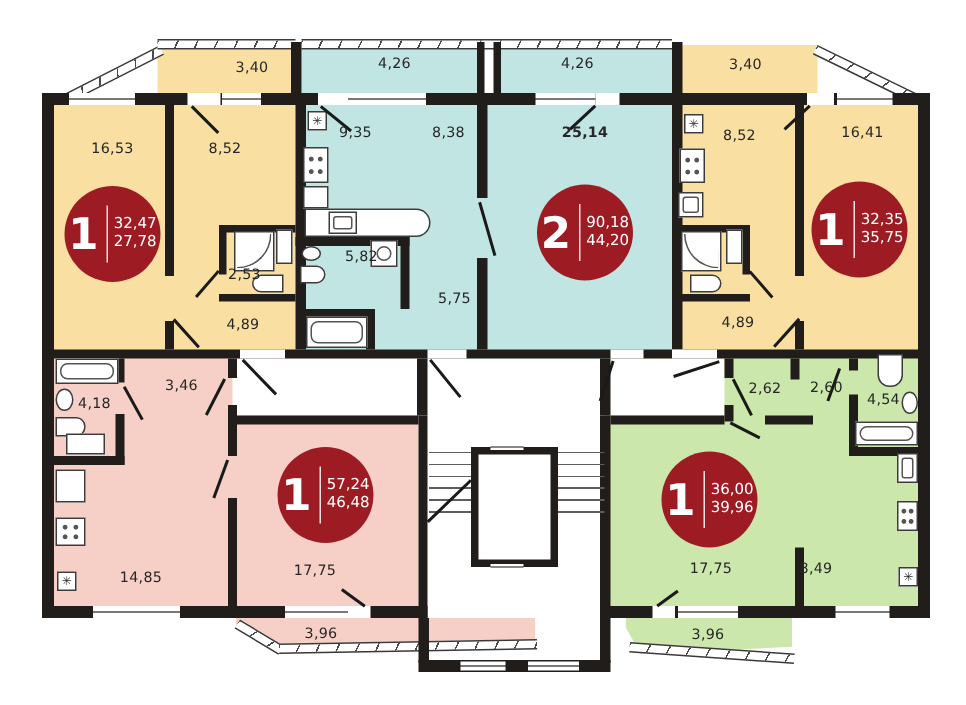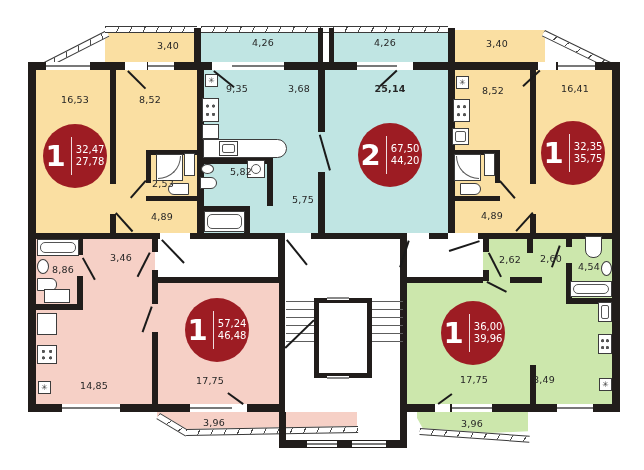--- a/index.html
+++ b/index.html
@@ -230,31 +230,31 @@
   <div class="leaf" style="left:487px;top:281px;width:22px;transform:rotate(27deg);"></div>
   <div class="leaf" style="left:228px;top:392px;width:19px;transform:rotate(36deg);"></div>
   <div class="leaf" style="left:438px;top:403px;width:17px;transform:rotate(-36deg);"></div>
 
   <div class="lbl" style="left:75px;top:94px;">16,53</div>
   <div class="lbl" style="left:150px;top:94px;">8,52</div>
   <div class="lbl" style="left:163px;top:178px;">2,53</div>
   <div class="lbl" style="left:162px;top:211px;">4,89</div>
   <div class="lbl" style="left:168px;top:40px;">3,40</div>
   <div class="lbl" style="left:237px;top:83px;">9,35</div>
-  <div class="lbl" style="left:299px;top:83px;">3,68</div>
+  <div class="lbl" style="left:299px;top:83px;">8,38</div>
   <div class="lbl" style="left:390px;top:83px;font-weight:bold;">25,14</div>
   <div class="lbl" style="left:241px;top:166px;">5,82</div>
   <div class="lbl" style="left:303px;top:194px;">5,75</div>
   <div class="lbl" style="left:263px;top:37px;">4,26</div>
   <div class="lbl" style="left:385px;top:37px;">4,26</div>
   <div class="lbl" style="left:493px;top:85px;">8,52</div>
   <div class="lbl" style="left:575px;top:83px;">16,41</div>
   <div class="lbl" style="left:492px;top:210px;">4,89</div>
   <div class="lbl" style="left:497px;top:38px;">3,40</div>
-  <div class="lbl" style="left:63px;top:264px;">8,86</div>
+  <div class="lbl" style="left:63px;top:264px;">4,18</div>
   <div class="lbl" style="left:121px;top:252px;">3,46</div>
   <div class="lbl" style="left:94px;top:380px;">14,85</div>
   <div class="lbl" style="left:210px;top:375px;">17,75</div>
   <div class="lbl" style="left:214px;top:417px;">3,96</div>
   <div class="lbl" style="left:510px;top:254px;">2,62</div>
   <div class="lbl" style="left:551px;top:253px;">2,60</div>
   <div class="lbl" style="left:589px;top:261px;">4,54</div>
   <div class="lbl" style="left:474px;top:374px;">17,75</div>
   <div class="lbl" style="left:544px;top:374px;">8,49</div>
   <div class="lbl" style="left:472px;top:418px;">3,96</div>
@@ -264,21 +264,21 @@
     <span class="sep"></span>
     <span class="vals">
       <span>32,47</span>
       <span>27,78</span>
     </span>
   </div>
   <div class="badge" style="left:358px;top:123px;">
     <span class="num">2</span>
     <span class="sep"></span>
     <span class="vals">
-      <span>67,50</span>
+      <span>90,18</span>
       <span>44,20</span>
     </span>
   </div>
   <div class="badge" style="left:541px;top:121px;">
     <span class="num">1</span>
     <span class="sep"></span>
     <span class="vals">
       <span>32,35</span>
       <span>35,75</span>
     </span>

